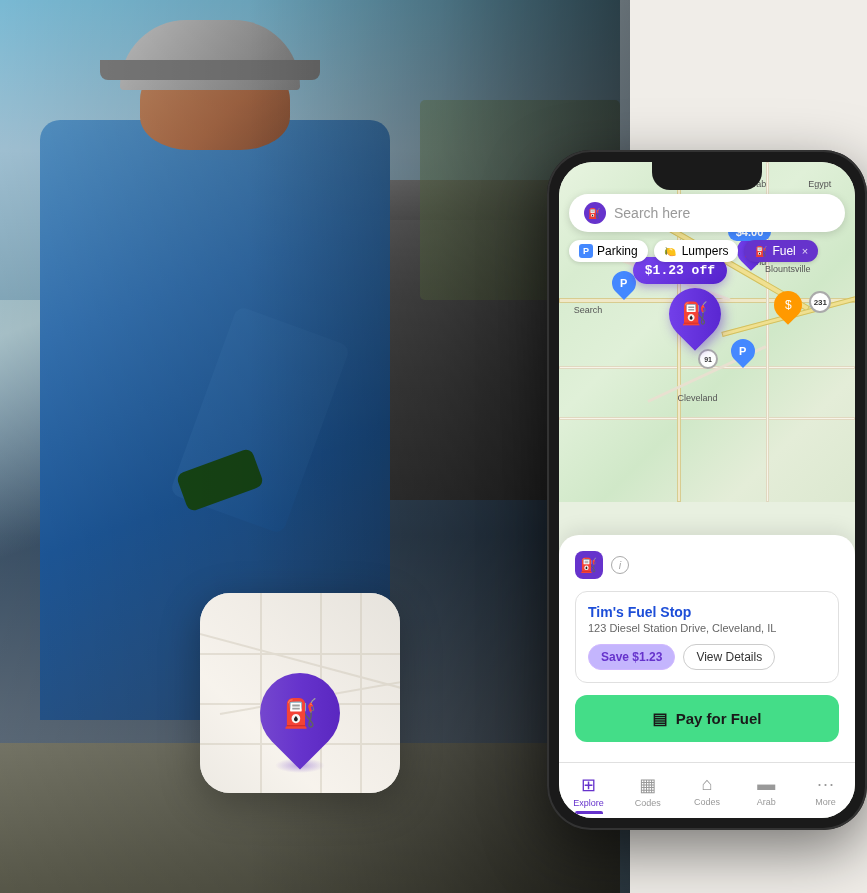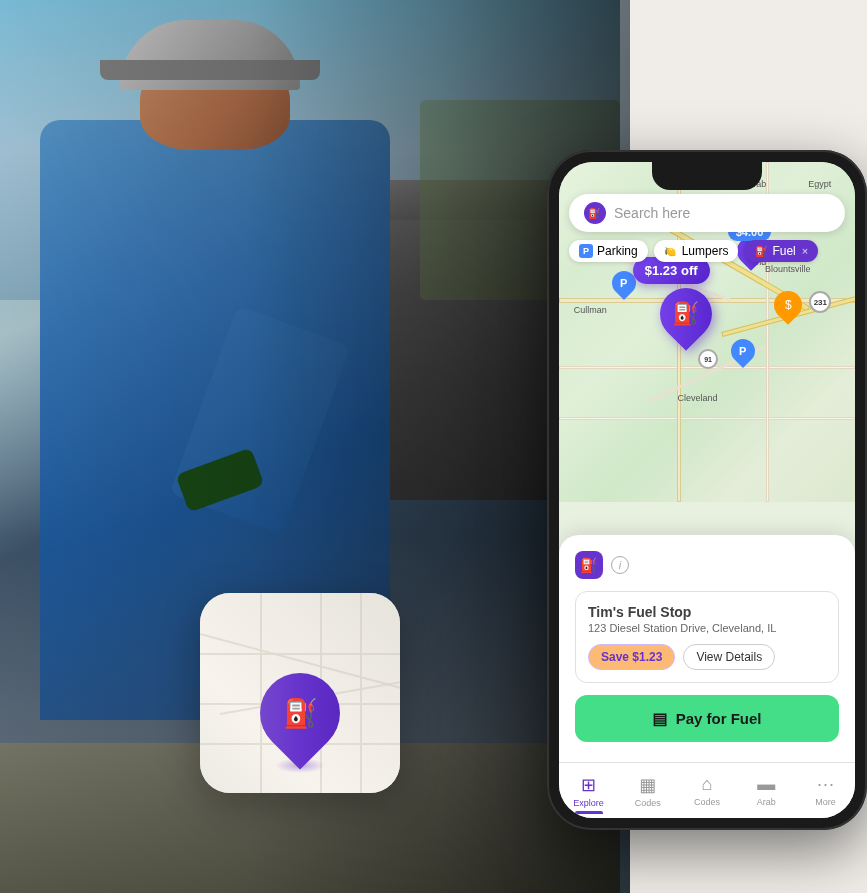--- a/index.html
+++ b/index.html
@@ -370,39 +370,39 @@
     }
 
     .station-card {
       border: 1px solid #e0e0e0;
       border-radius: 12px;
       padding: 12px;
       margin-bottom: 12px;
     }
 
     .station-name {
-      color: #404040;
+      color: #1d4ed8;
       font-size: 14px;
       font-weight: 600;
       margin-bottom: 2px;
     }
 
     .station-address {
       color: #666;
       font-size: 11px;
       margin-bottom: 10px;
     }
 
     .station-actions {
       display: flex;
       gap: 8px;
     }
 
     .save-badge {
-      background: #fdba74;
+      background: #c4b5fd;
       color: #6633cc;
       border: 1px solid #d0b8ff;
       padding: 5px 12px;
       border-radius: 20px;
       font-size: 12px;
       font-weight: 600;
     }
 
     .view-details-btn {
       background: white;
@@ -563,21 +563,21 @@
 
       <div style="position:absolute;top:10%;left:20%;width:220px;height:6px;background:#f0e090;border:1px solid #d0c060;transform:rotate(30deg);transform-origin:left center;"></div>
       <div style="position:absolute;top:50%;left:55%;width:180px;height:5px;background:#f0e090;border:1px solid #d0c060;transform:rotate(-15deg);transform-origin:left center;"></div>
 
       <div style="position:absolute;top:25%;left:10%;width:150px;height:3px;background:#e8e0d0;transform:rotate(20deg);transform-origin:left center;"></div>
       <div style="position:absolute;top:70%;left:30%;width:130px;height:3px;background:#e8e0d0;transform:rotate(-25deg);transform-origin:left center;"></div>
 
       <div style="position:absolute;top:38%;right:8%;width:22px;height:22px;background:white;border:2px solid #aaa;border-radius:50%;display:flex;align-items:center;justify-content:center;font-size:8px;font-weight:700;color:#333;">231</div>
       <div style="position:absolute;top:55%;left:47%;width:20px;height:20px;background:white;border:2px solid #aaa;border-radius:50%;display:flex;align-items:center;justify-content:center;font-size:7px;font-weight:700;color:#333;">91</div>
 
-      <div class="map-label" style="top:42%;left:5%;">Cullman</div>
+      <div class="map-label" style="top:42%;left:5%;">Search</div>
       <div class="map-label" style="top:30%;right:15%;">Blountsville</div>
       <div class="map-label" style="top:68%;left:40%;">Cleveland</div>
       <div class="map-label" style="top:28%;right:30%;">Pond</div>
       <div class="map-label" style="top:5%;left:42%;">Eva</div>
       <div class="map-label" style="top:5%;right:8%;">Egypt</div>
       <div class="map-label" style="top:5%;right:30%;">Arab</div>
 
       <div class="map-pin parking-pin" style="top:32%;left:18%;">
         <div class="map-pin-circle" style="width:24px;height:24px;background:#4488ff;">
           <div class="map-pin-circle-inner" style="color:white;font-size:11px;font-weight:bold;">P</div>
@@ -597,21 +597,21 @@
       </div>
 
       <div class="price-badge" style="top:18%;left:57%;">$4.00</div>
 
       <div style="position:absolute;top:38%;right:18%;">
         <div style="width:28px;height:28px;background:#ff9900;border-radius:50% 50% 50% 0;transform:rotate(-45deg);display:flex;align-items:center;justify-content:center;">
           <div style="transform:rotate(45deg);color:white;font-size:12px;">$</div>
         </div>
       </div>
 
-      <div style="position:absolute;top:28%;left:30%;">
+      <div style="position:absolute;top:28%;left:30%;font-family:Liberation Mono, monospace;">
 
         <div class="discount-badge" style="position:relative;margin-bottom:4px;left:-15px;">$1.23 off</div>
 
         <div style="display:flex;flex-direction:column;align-items:center;">
           <div style="width:52px;height:52px;background:linear-gradient(135deg,#7744ee,#5522cc);border-radius:50% 50% 50% 0;transform:rotate(-45deg);display:flex;align-items:center;justify-content:center;box-shadow:0 4px 12px rgba(100,50,200,0.5);">
             <div style="transform:rotate(45deg);color:white;font-size:22px;">⛽</div>
           </div>
         </div>
       </div>
     </div>

